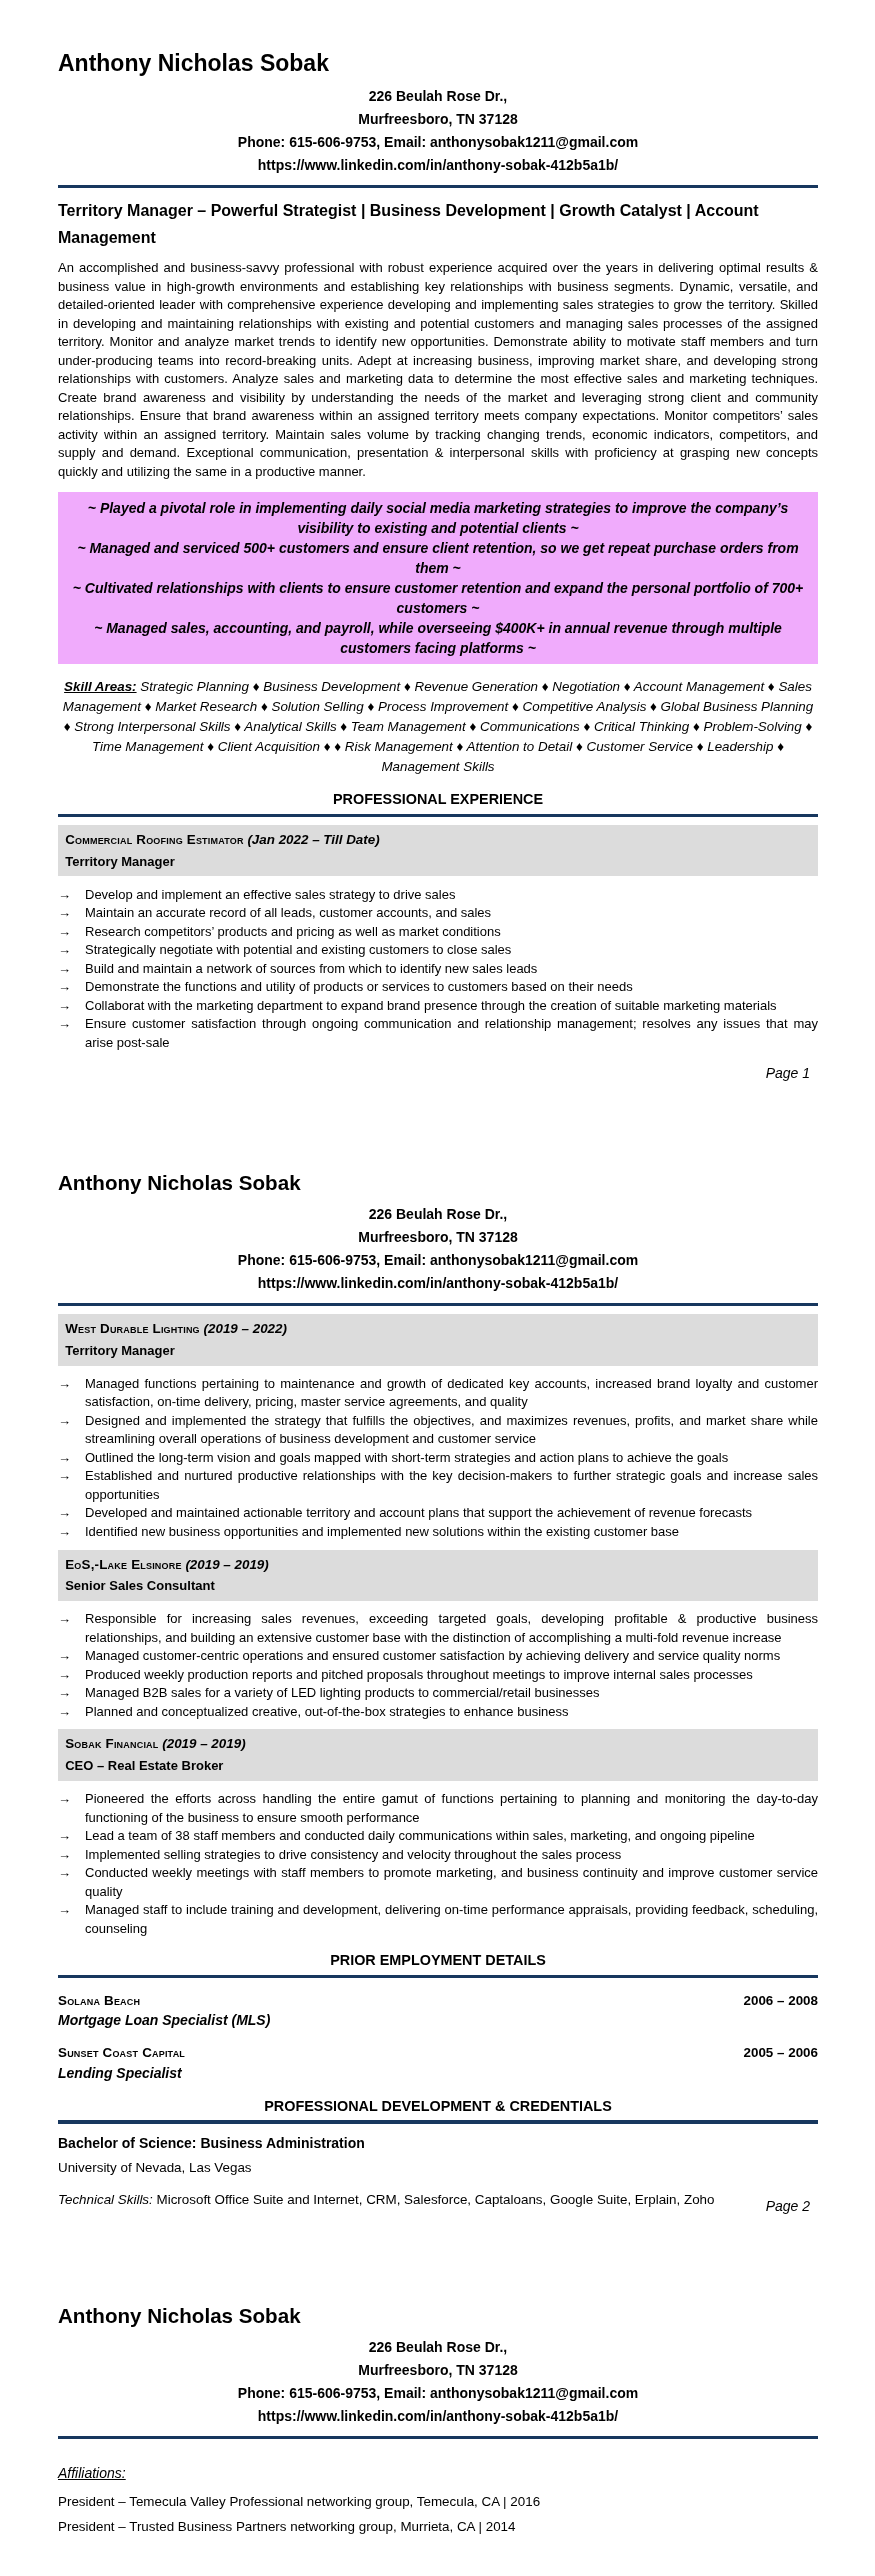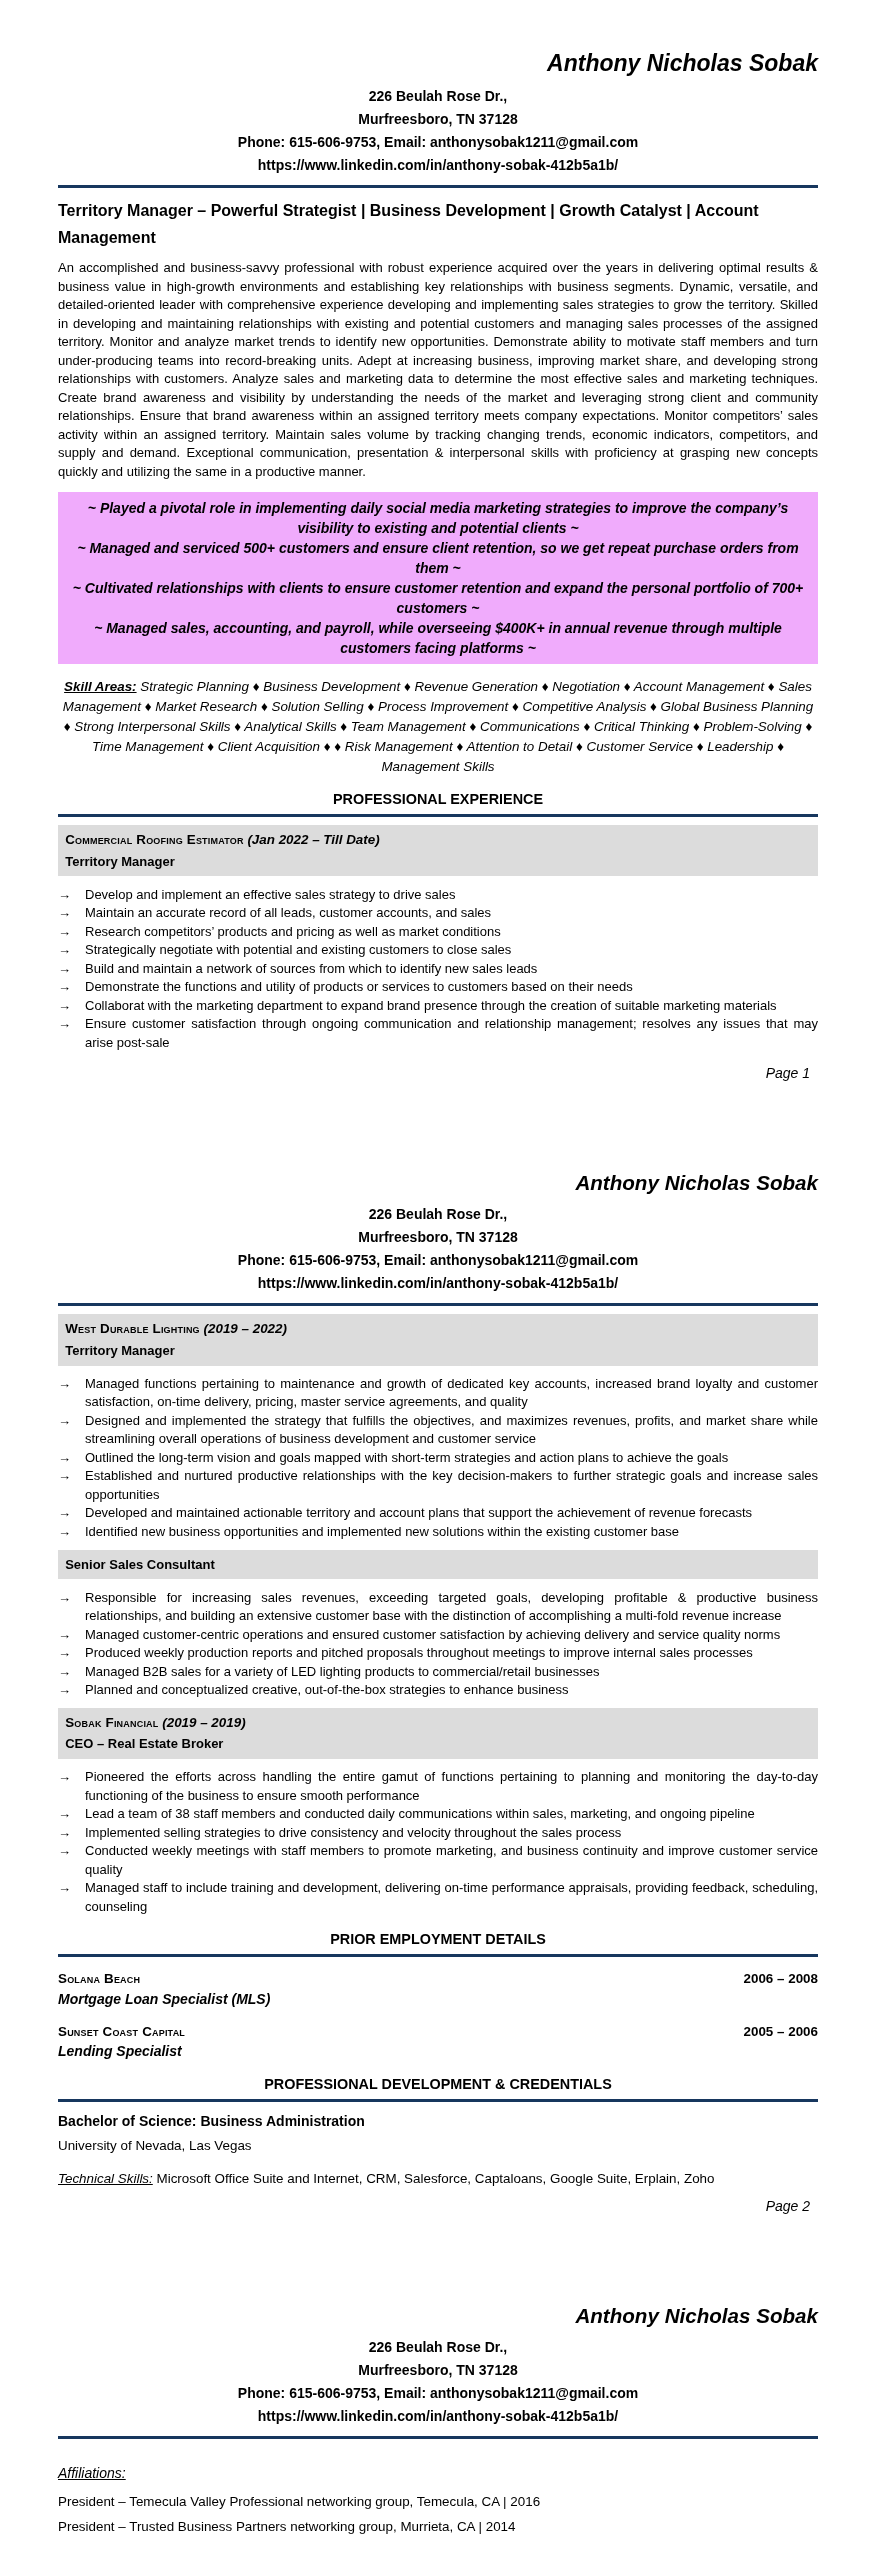--- a/index.html
+++ b/index.html
@@ -1,21 +1,21 @@
 <!DOCTYPE html>
 <html style="font-size:8.2px"><head>
 <meta charset="utf-8">
 <style>
   html,body{margin:0;padding:0;background:#ffffff;}
   body{width:876px;color:#000;font-family:"Liberation Sans","DejaVu Sans",sans-serif;}
   .page{width:876px;height:1133px;box-sizing:border-box;padding:0 58px;position:relative;overflow:hidden;background:#fff;}
   
   .doc-header{padding-top:37px;}
   .page1 .doc-header{padding-top:49px;}
-  .name{text-align:right;font-weight:bold;font-size:20.6px;line-height:25px;margin:0 0 8.2px;font-style:italic;}
+  .name{text-align:left;font-weight:bold;font-size:20.6px;line-height:25px;margin:0 0 8.2px;}
   .page1 .name{font-size:23px;line-height:28px;}
   .hline{text-align:center;font-weight:bold;font-size:14px;line-height:23px;margin:0;}
   .rule{height:3.1px;background:#17375E;margin-top:7.7px;}
   
   .headline{text-align:left;font-weight:bold;font-size:16px;line-height:27px;margin:9.3px 0 0;}
   .summary{font-size:13px;line-height:18.5px;text-align:justify;margin:8.2px 0 0;}
   .highlights{background:#f0abfc;margin-top:10.3px;padding:6.2px 11.3px;}
   .highlights p{text-align:center;font-weight:bold;font-style:italic;font-size:14px;line-height:20px;margin:0;}
   .skills{text-align:center;font-style:italic;font-size:13.4px;line-height:20px;margin:12.4px 0 0;}
   .skills-label{font-weight:bold;text-decoration:underline;}
@@ -33,21 +33,21 @@
   .btxt{flex:1;text-align:justify;}
   .job-block{margin-top:5.2px;}
   
   .prior-entry{margin-top:12.4px;}
   .prior-row{display:flex;justify-content:space-between;font-weight:bold;font-size:13.4px;line-height:19.6px;}
   .prior-role{font-weight:bold;font-style:italic;font-size:14px;line-height:20.6px;}
   
   .degree{font-weight:bold;font-size:14px;line-height:18.5px;margin:10.3px 0 0;}
   .school{font-size:13.4px;line-height:18.5px;margin:6.2px 0 0;}
   .tech{font-size:13.4px;line-height:18.5px;margin:14.4px 0 0;}
-  .tech-label{font-style:italic;text-decoration:underline;margin-top:32px;}
+  .tech-label{font-style:italic;margin-top:32px;}
   
   .affil-label{display:block;font-style:italic;text-decoration:underline;font-size:14px;line-height:20.6px;margin:24px 0 5.2px;}
   .affil-item{font-size:13.4px;line-height:25px;margin:0;}
   
   .page-num{position:absolute;right:66px;bottom:52px;font-style:italic;font-size:14px;}
 </style>
 </head>
 <body>
 
 <div class="page page1">
@@ -161,20 +161,21 @@
         </li>
         <li>
           <span class="arrow">→</span>
           <span class="btxt">Identified new business opportunities and implemented new solutions within the existing customer base</span>
         </li>
       </ul>
   </section>
 
   <section class="job-block">
     <div class="job-head">
+      <div class="job-company-line"><span class="company">EoS,-Lake Elsinore</span><span class="job-dates">&nbsp;(2019 – 2019)</span></div>
       <div class="job-role">Senior Sales Consultant</div>
     </div>
     <ul class="bullets">
         <li>
           <span class="arrow">→</span>
           <span class="btxt">Responsible for increasing sales revenues, exceeding targeted goals, developing profitable &amp; productive business relationships, and building an extensive customer base with the distinction of accomplishing a multi-fold revenue increase</span>
         </li>
         <li>
           <span class="arrow">→</span>
           <span class="btxt">Managed customer-centric operations and ensured customer satisfaction by achieving delivery and service quality norms</span>

